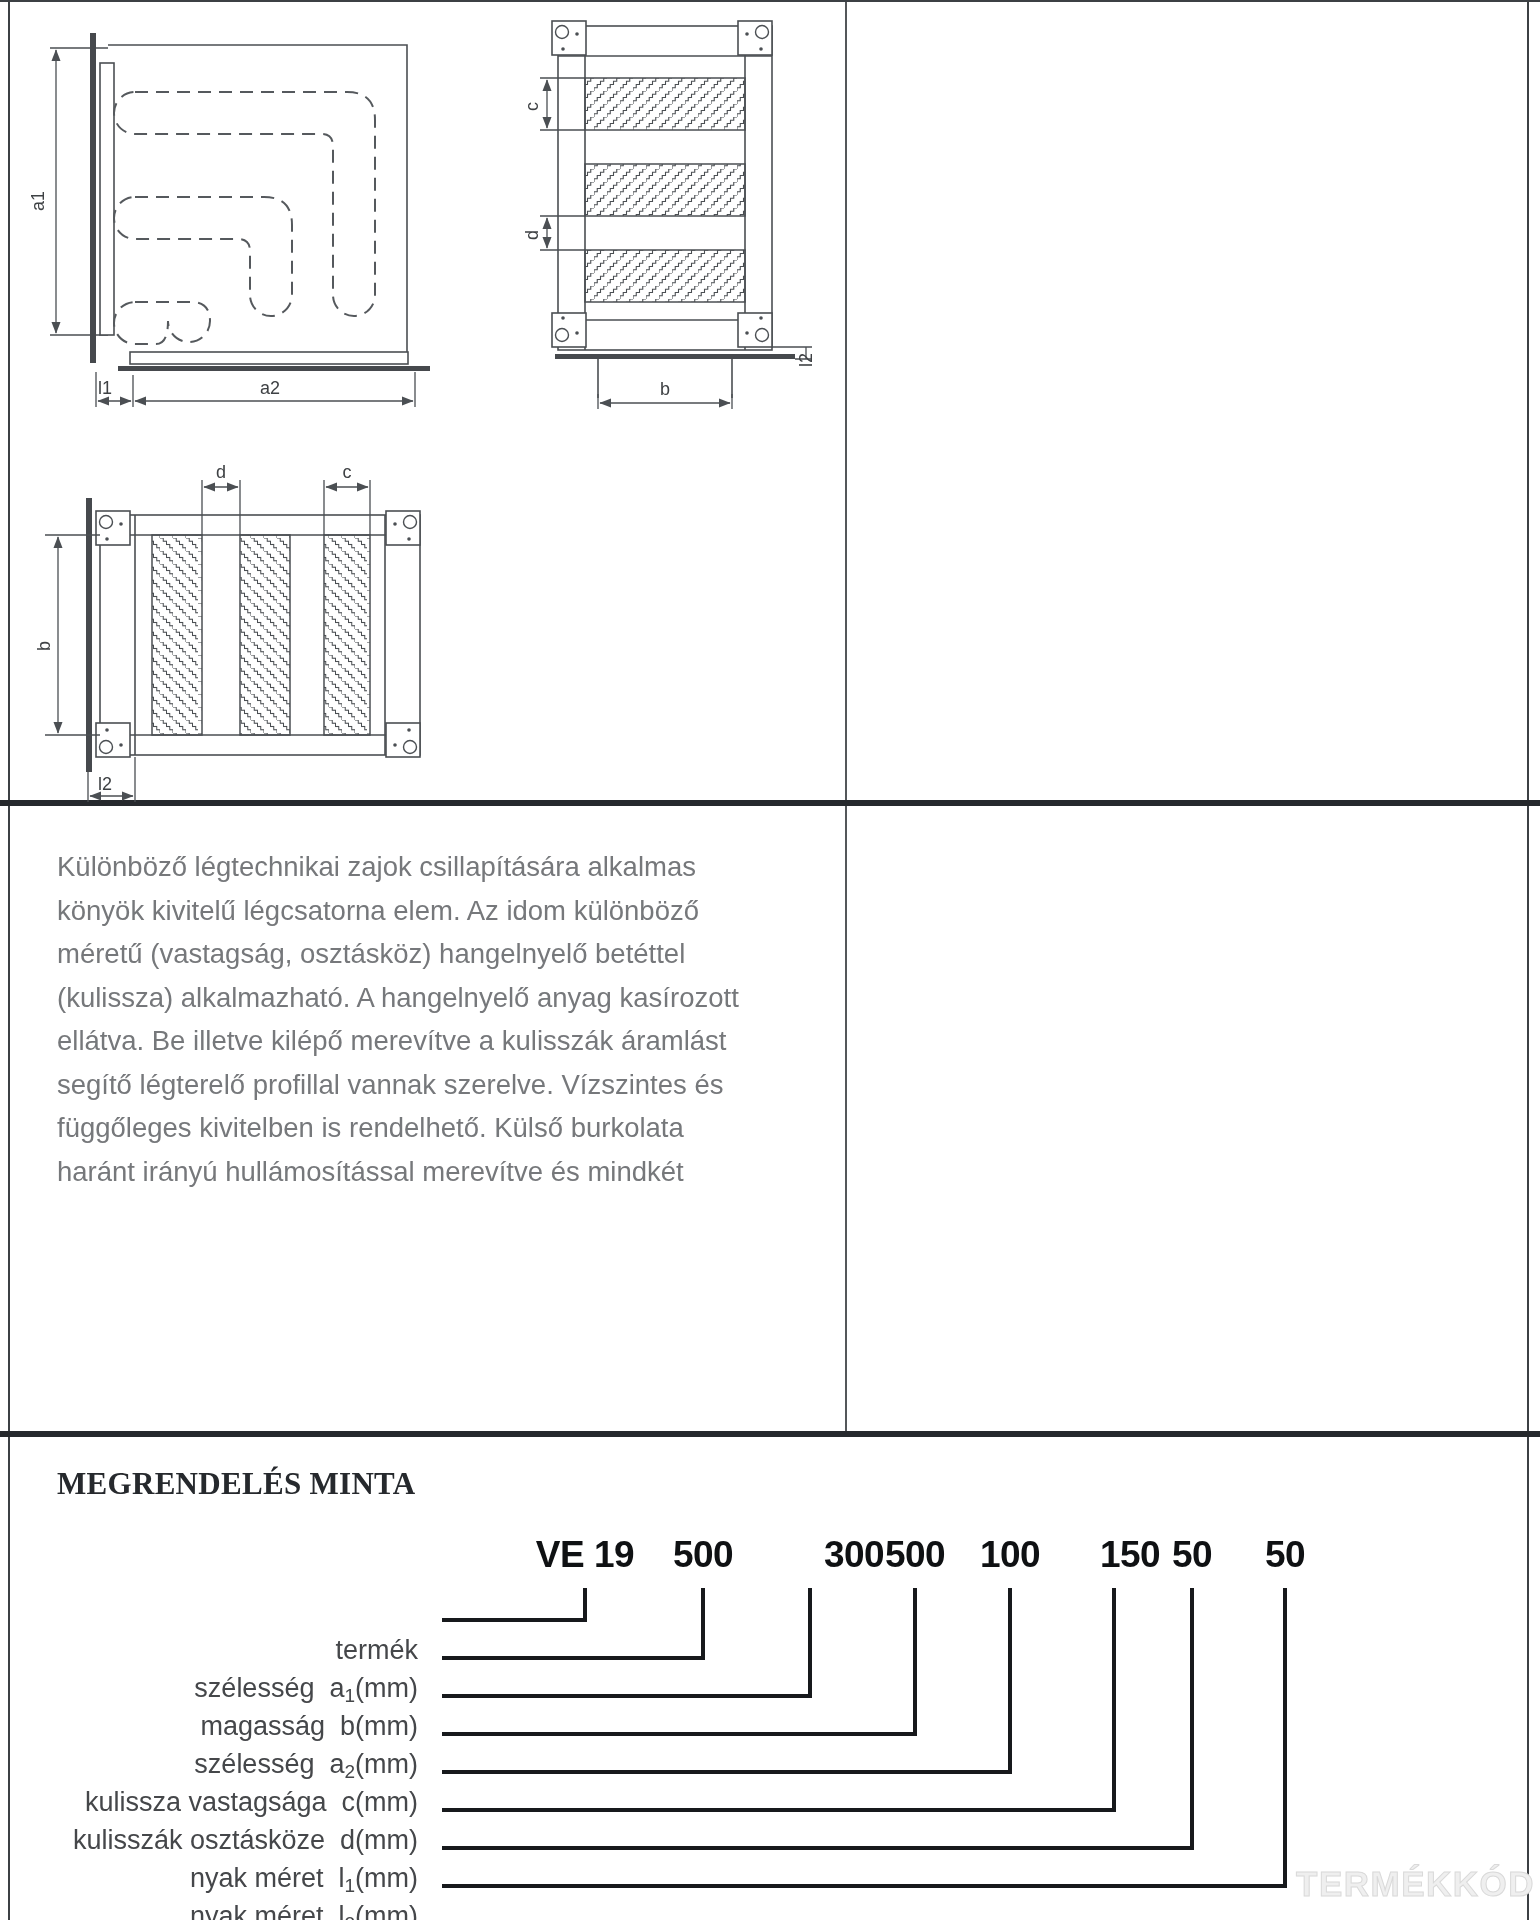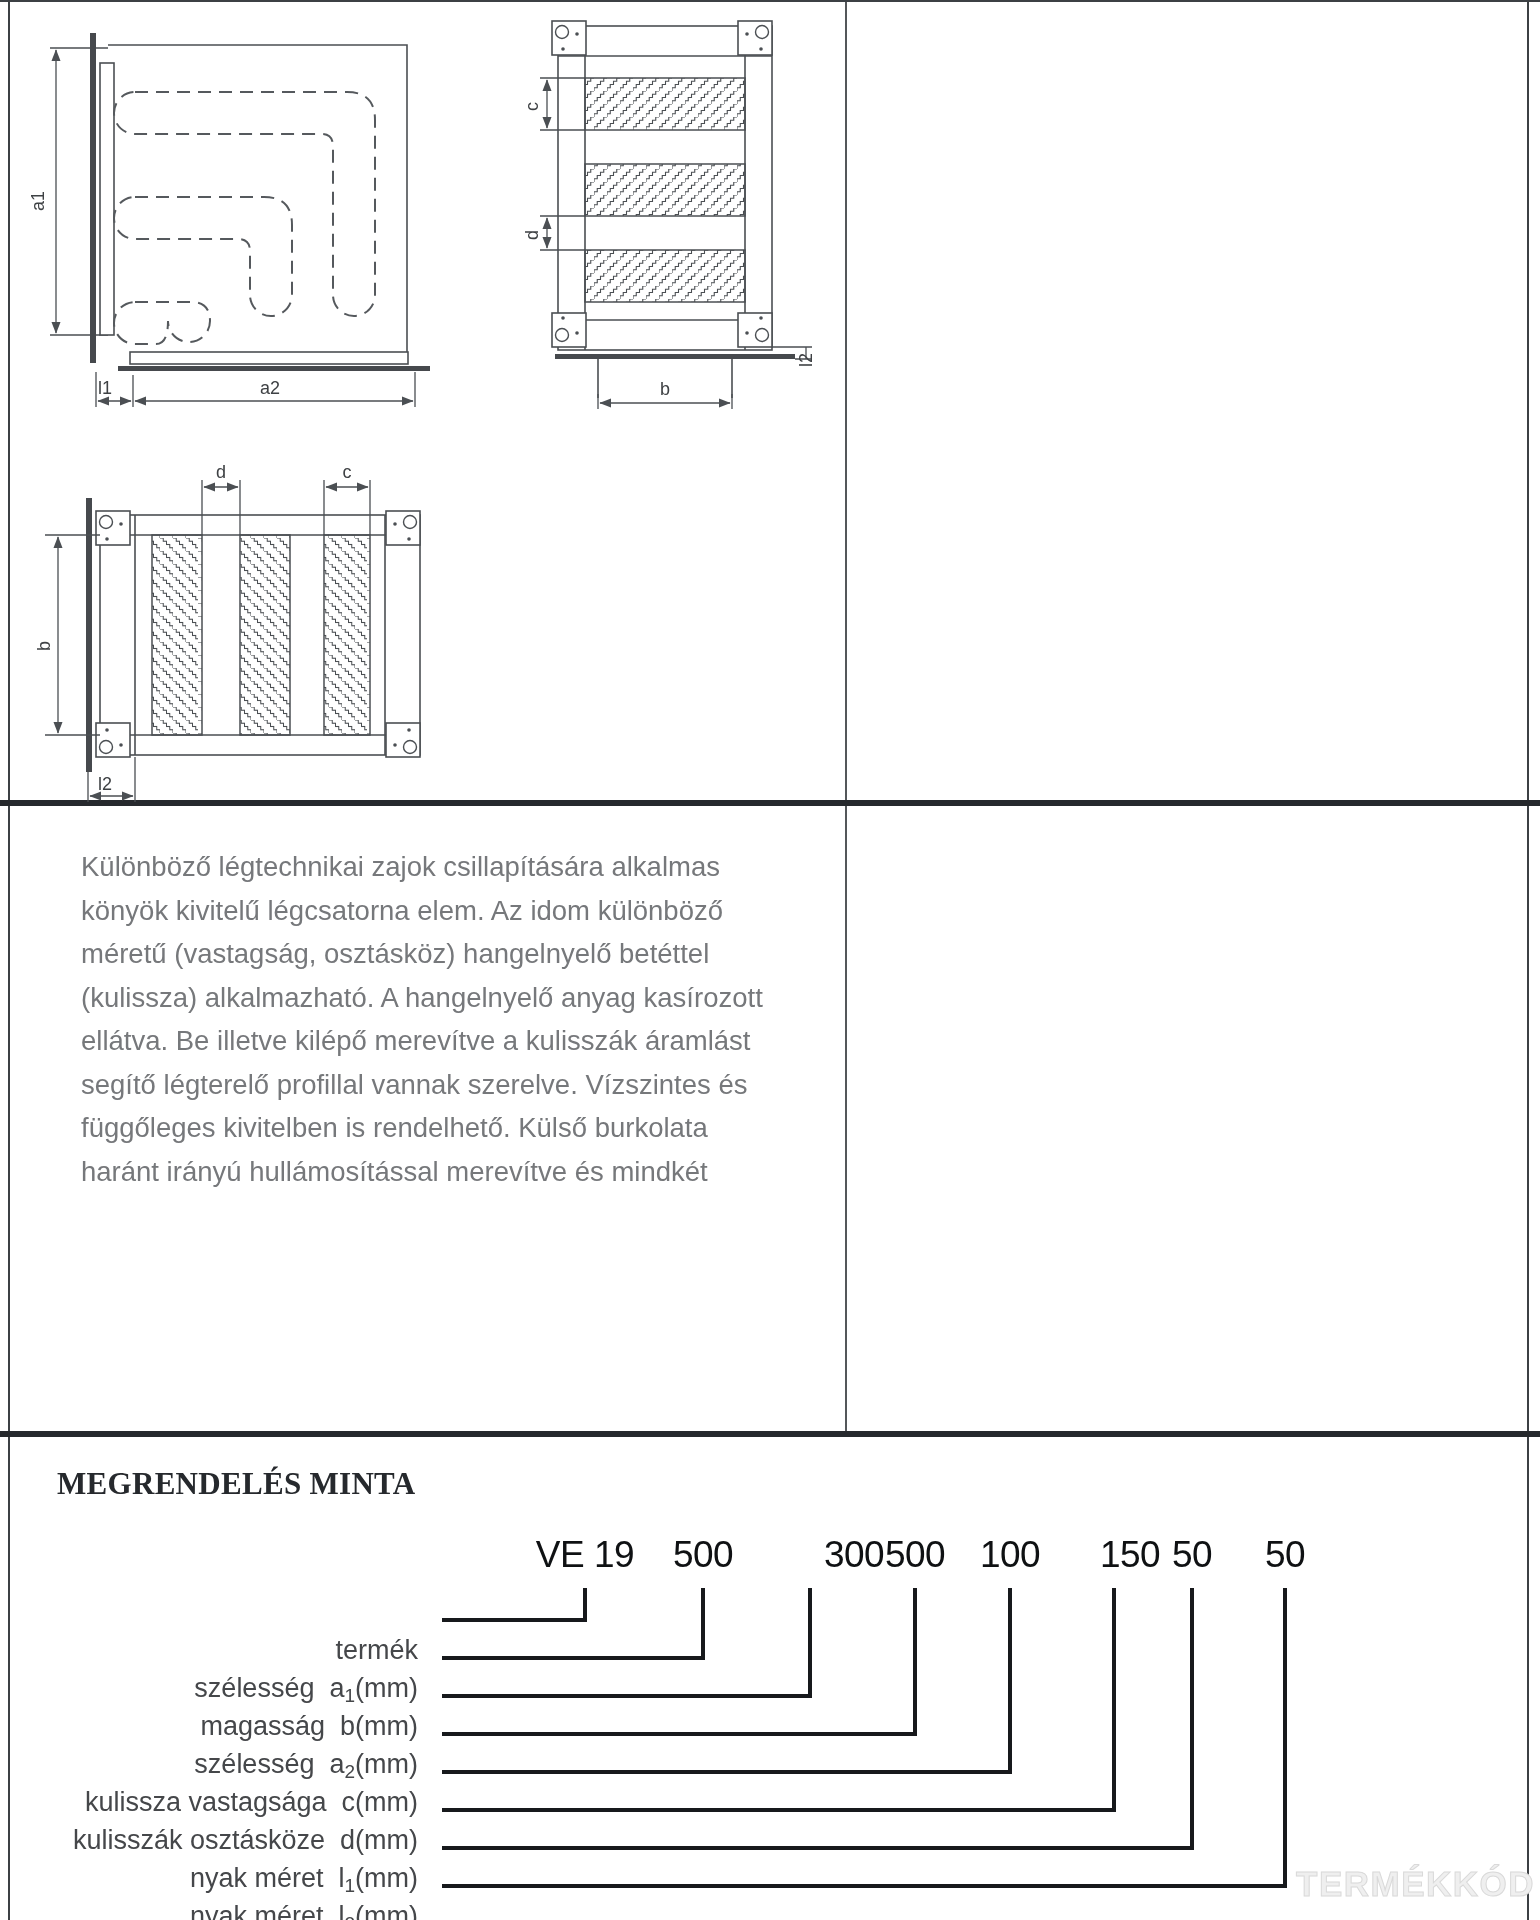--- a/index.html
+++ b/index.html
@@ -9,26 +9,26 @@
 
   
   .b-top{left:0;top:0;width:1540px;height:2px;background:#3c4044;}
   .b-left{left:8px;top:0;width:2px;height:1920px;background:#3c4044;}
   .b-right{left:1527px;top:0;width:2px;height:1920px;background:#3c4044;}
   .b-center{left:845px;top:2px;width:2px;height:1430px;background:#54575a;}
   .div-thick{left:0;width:1540px;height:6px;background:#26292d;}
 
   
   .desc{left:57px;top:845px;color:#76787b;font-size:27.5px;line-height:43.5px;}
-  .desc div{white-space:nowrap;margin-left:24px;}
+  .desc div{white-space:nowrap;}
 
   
   .heading{left:57px;top:1466px;font-size:31px;font-weight:700;color:#26292d;letter-spacing:.3px;font-family:Liberation Serif, serif;}
   .code-part{position:absolute;top:1534px;transform:translateX(-50%);
-             font-size:37px;font-weight:400;color:#0f1113;letter-spacing:-.5px;white-space:pre;text-align:center;}
+             font-size:37px;font-weight:700;color:#0f1113;letter-spacing:-.5px;white-space:pre;text-align:center;}
   .code-label{position:absolute;left:0;width:418px;text-align:right;font-size:27px;
               line-height:30px;color:#45474a;white-space:pre;margin-top:48px;}
   .code-label .sub{font-size:19px;position:relative;top:5px;}
   .watermark{left:1296px;top:1864px;font-size:35px;font-weight:700;color:#efefef;
              -webkit-text-stroke:1px #d9d9d9;letter-spacing:1.5px;}
 
   
   svg{position:absolute;overflow:visible;}
   svg .ln{stroke:#4b4f53;stroke-width:1.6;fill:none;}
   svg .wfill{fill:#ffffff;stroke:#4b4f53;stroke-width:1.6;}

